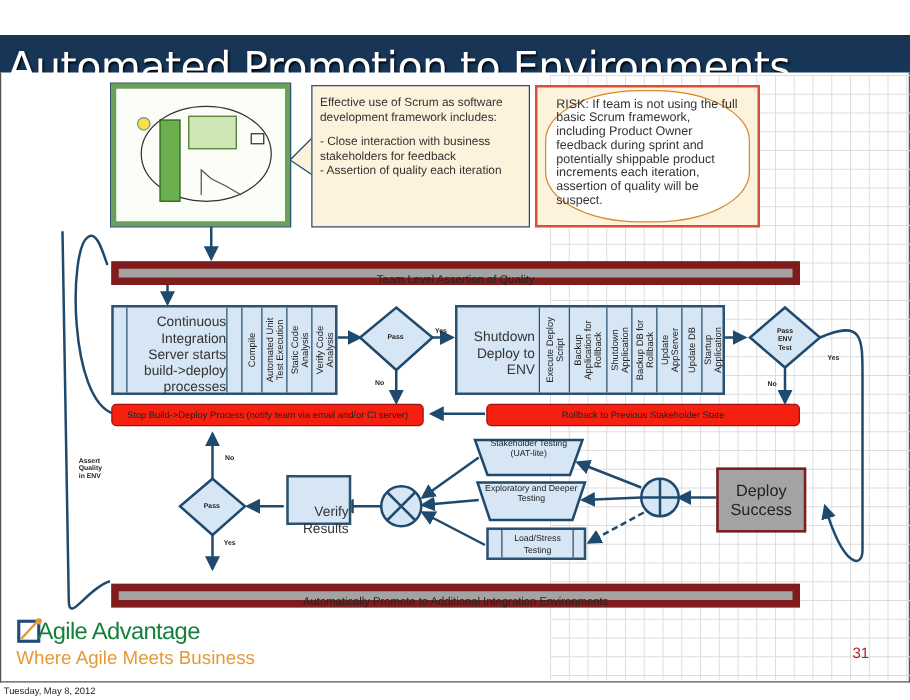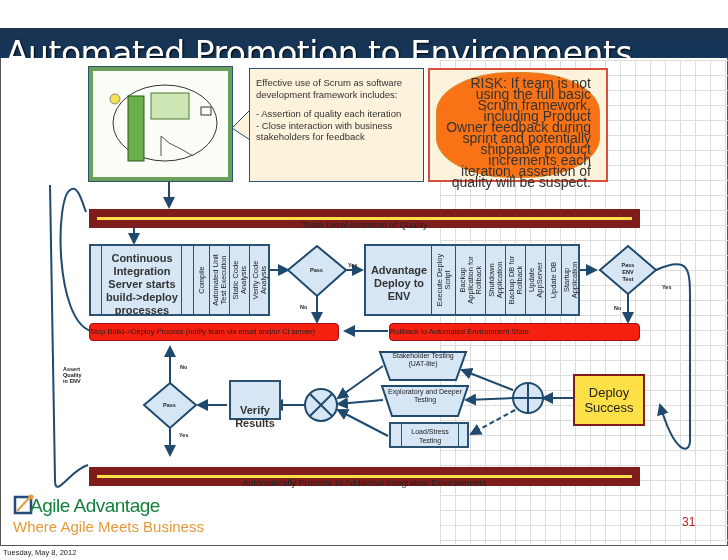--- a/index.html
+++ b/index.html
@@ -8,27 +8,27 @@
   .title-text{position:absolute;left:6px;top:6px;color:#fff;font-size:33px;font-family:"DejaVu Sans",sans-serif;letter-spacing:-0.5px;white-space:nowrap;text-shadow:1px 1px 2px #000;}
   .slide{position:absolute;left:0;top:58px;width:726px;height:487px;border-left:1px solid #555;border-right:1px solid #555;border-bottom:1px solid #555;
     background-color:#fff;}
   .grid{position:absolute;left:440px;top:60px;width:288px;height:484px;
     background-image:linear-gradient(#ddd 1px,transparent 1px),linear-gradient(90deg,#ddd 1px,transparent 1px);
     background-size:15px 15px;}
   .abs{position:absolute;box-sizing:border-box;}
   .sketch{left:89px;top:67px;width:143px;height:114px;border:4px solid #6aa05a;background:#fbfdf7;outline:1px solid #2b5270;}
   .callout{left:249px;top:68px;width:175px;height:114px;background:#fdf3dc;border:1px solid #2b5270;font-size:9.5px;color:#333;padding:8px 6px;line-height:11.5px;}
   .risk-box{left:428px;top:68px;width:180px;height:114px;border:2px solid #d94f3a;background:#fdf3dc;}
-  .risk-oval{position:absolute;left:6px;top:2px;width:164px;height:106px;border-radius:46%/38%;background:#f97316;border:1px solid #d9882a;font-size:14px;color:#333;text-align:right;line-height:11px;box-sizing:border-box;padding:5px 8px;}
-  .green-bar{background:#fde047;border:8px solid #7f1d1d;font-size:9px;text-align:center;color:#222;line-height:16px;}
+  .risk-oval{position:absolute;left:6px;top:2px;width:164px;height:106px;border-radius:46%/38%;background:#ffffff;border:1px solid #d9882a;font-size:10px;color:#333;text-align:left;line-height:11px;box-sizing:border-box;padding:5px 8px;}
+  .green-bar{background:#a3a3a3;border:6px solid #7f1d1d;font-size:9px;text-align:center;color:#222;line-height:16px;}
   .blue-box{background:#d6e6f5;border:2px solid #2b5270;}
-  .red-bar{background:#f5200f;border:1px solid #a01010;border-radius:4px;font-size:7.5px;color:#222;line-height:16px;}
+  .red-bar{background:#f5200f;border:1px solid #a01010;border-radius:4px;font-size:7.5px;color:#222;text-align:center;line-height:16px;}
   .vcell{position:absolute;top:0;height:100%;border-left:1px solid #2b5270;box-sizing:border-box;}
   .vtext{position:absolute;left:50%;top:50%;transform:translate(-50%,-50%) rotate(-90deg);white-space:nowrap;font-size:7.5px;text-align:center;line-height:8px;color:#222;}
-  .big{font-size:11px;text-align:center;color:#333;line-height:13px;font-weight:bold;}
+  .big{font-size:11px;text-align:right;color:#333;line-height:13px;}
   .small-lbl{font-size:5.5px;color:#222;font-weight:bold;}
   svg.connect{position:absolute;left:0;top:0;}
   .footer-date{position:absolute;left:3px;top:548px;font-size:7.5px;color:#222;}
   .page-num{position:absolute;left:682px;top:515px;font-size:12px;color:#b91c1c;}
   .logo-name{position:absolute;left:30px;top:495px;font-size:19px;color:#15803d;font-family:"Liberation Sans",sans-serif;letter-spacing:-0.5px;}
   .logo-tag{position:absolute;left:13px;top:518px;font-size:15px;color:#e59a3a;}
 </style>
 </head>
 <body>
 
@@ -103,22 +103,22 @@
     <rect x="58" y="22" width="38" height="26" fill="#cfe6b5" stroke="#4a7a30"></rect>
     <circle cx="22" cy="28" r="5" fill="#f5e14a" stroke="#888"></circle>
     <rect x="108" y="36" width="10" height="8" fill="none" stroke="#333"></rect>
     <path d="M68 85 L68 65 L76 72 L88 78 L100 85" fill="none" stroke="#555"></path>
   </svg>
 </div>
 
 <div class="abs callout">
   <div>Effective use of Scrum as software development framework includes:</div>
   <div style="height:8px"></div>
+  <div>- Close interaction with business stakeholders for feedback</div>
   <div>- Assertion of quality each iteration</div>
-  <div>- Close interaction with business stakeholders for feedback</div>
 </div>
 
 <div class="abs risk-box">
   <div class="risk-oval">RISK: If team is not using the full basic Scrum framework, including Product Owner feedback during sprint and potentially shippable product increments each iteration, assertion of quality will be suspect.</div>
 </div>
 
 <div class="abs green-bar" style="left:89px;top:209px;width:551px;height:19px;">Team Level Assertion of Quality</div>
 
 <div class="abs blue-box" style="left:89px;top:244px;width:181px;height:72px;">
   <div class="abs" style="left:0;top:0;width:11px;height:100%;border-right:1px solid #2b5270;"></div>
@@ -136,21 +136,21 @@
   <div class="vcell" style="left:158px;width:21px;">
       <div class="vtext" style="white-space:normal;width:50px;">Verify Code Analysis</div>
     </div>
 </div>
 
 <div class="abs small-lbl" style="left:310px;top:267px;">Pass</div>
 <div class="abs small-lbl" style="left:348px;top:262px;">Yes</div>
 <div class="abs small-lbl" style="left:300px;top:304px;">No</div>
 
 <div class="abs blue-box" style="left:364px;top:244px;width:216px;height:72px;">
-  <div class="abs big" style="left:4px;top:18px;width:58px;">Advantage Deploy to ENV</div>
+  <div class="abs big" style="left:4px;top:18px;width:58px;">Shutdown Deploy to ENV</div>
   <div class="vcell" style="left:65px;width:24px;">
       <div class="vtext" style="white-space:normal;width:56px;">Execute Deploy Script</div>
     </div>
   <div class="vcell" style="left:89px;width:30px;">
       <div class="vtext" style="white-space:normal;width:56px;">Backup Application for Rollback</div>
     </div>
   <div class="vcell" style="left:119px;width:20px;">
       <div class="vtext" style="white-space:normal;width:50px;">Shutdown Application</div>
     </div>
   <div class="vcell" style="left:139px;width:20px;">
@@ -165,21 +165,21 @@
   <div class="vcell" style="left:195px;width:19px;">
       <div class="vtext" style="white-space:normal;width:50px;">Startup Application</div>
     </div>
 </div>
 
 <div class="abs small-lbl" style="left:618px;top:262px;width:20px;text-align:center;line-height:7px;">Pass ENV Test</div>
 <div class="abs small-lbl" style="left:662px;top:284px;">Yes</div>
 <div class="abs small-lbl" style="left:614px;top:305px;">No</div>
 
 <div class="abs red-bar" style="left:89px;top:323px;width:250px;height:18px;">Stop Build-&gt;Deploy Process (notify team via email and/or CI server)</div>
-<div class="abs red-bar" style="left:389px;top:323px;width:251px;height:18px;">Rollback to Automated Environment State</div>
+<div class="abs red-bar" style="left:389px;top:323px;width:251px;height:18px;">Rollback to Previous Stakeholder State</div>
 
 <div class="abs small-lbl" style="left:63px;top:366px;width:22px;line-height:6px;">Assert Quality in ENV</div>
 
 <div class="abs" style="left:383px;top:352px;width:80px;font-size:7px;text-align:center;line-height:8px;color:#222;">Stakeholder Testing (UAT-lite)</div>
 <div class="abs" style="left:385px;top:388px;width:80px;font-size:7px;text-align:center;line-height:8px;color:#222;">Exploratory and Deeper Testing</div>
 <div class="abs blue-box" style="left:389px;top:422px;width:80px;height:26px;">
   <div class="abs" style="left:10px;top:0;width:58px;height:100%;border-left:1px solid #2b5270;border-right:1px solid #2b5270;font-size:7px;text-align:center;line-height:9px;padding-top:3px;color:#222;">Load/Stress Testing</div>
 </div>
 
 <div class="abs blue-box big" style="left:229px;top:380px;width:52px;height:40px;padding-top:22px;font-size:11px;">Verify Results</div>

